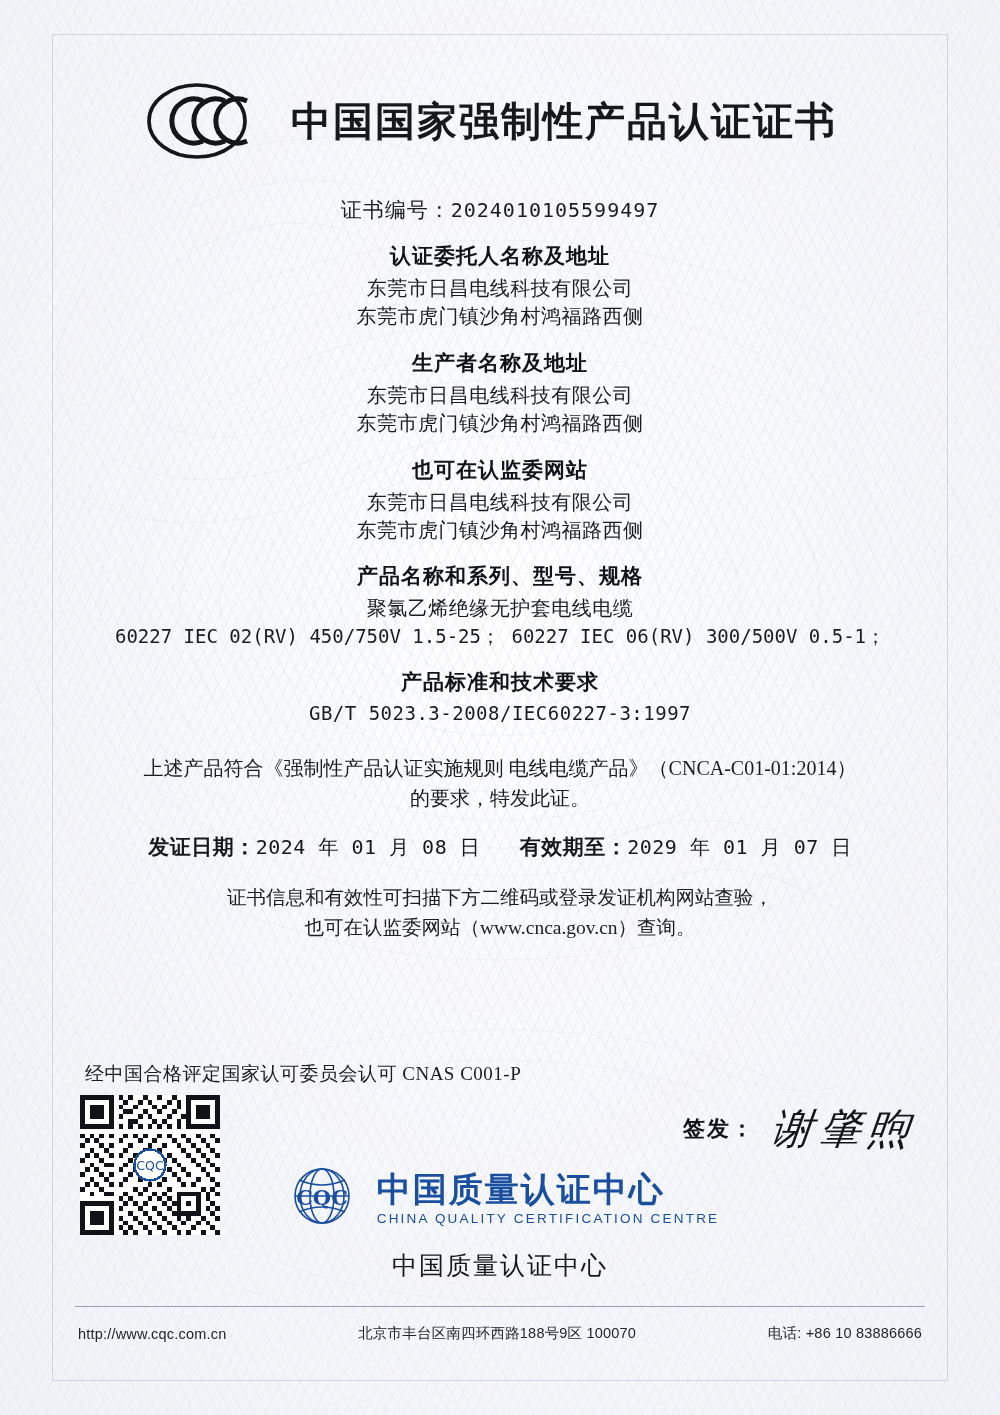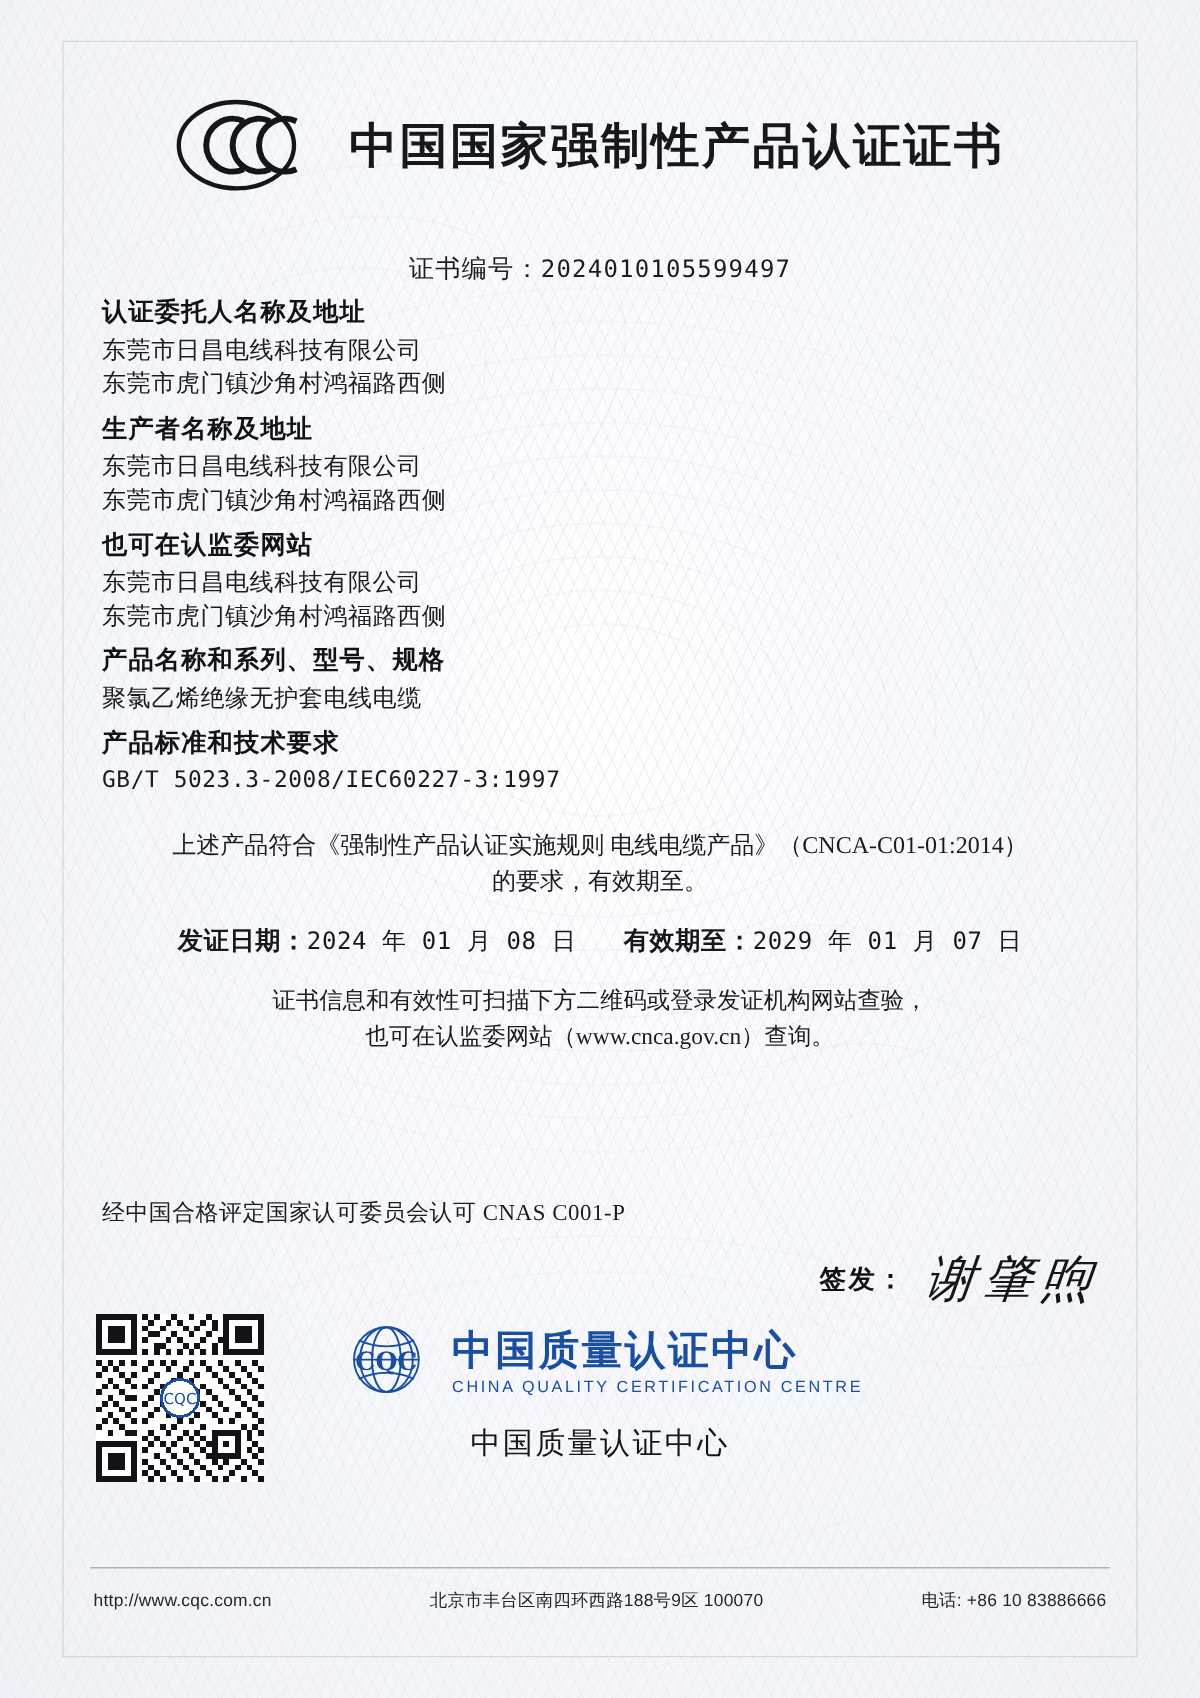--- a/index.html
+++ b/index.html
@@ -73,28 +73,28 @@
     letter-spacing: 2px;
     color: #17181c;
     font-family: "DejaVu Serif", "Liberation Serif", serif;
     font-weight: 700;
     white-space: nowrap;
   }
 
   
   .cert-no {
     text-align: center;
-    margin-top: 46px;
+    margin-top: 32px;
     font-size: 21px;
     letter-spacing: 1px;
     color: #1b1c20;
   }
   .section {
-    margin-top: 8px;
-    text-align: left;
+    margin-top: 18px;
+    text-align: center;
   }
   .section-title {
     font-size: 21px;
     font-weight: 700;
     letter-spacing: 1px;
     color: #121318;
     margin-bottom: 4px;
     font-family: "DejaVu Serif", "Liberation Serif", serif;
   }
   .section-line {
@@ -324,30 +324,31 @@
 
     <div class="section">
       <div class="section-title">也可在认监委网站</div>
       <div class="section-line">东莞市日昌电线科技有限公司</div>
       <div class="section-line">东莞市虎门镇沙角村鸿福路西侧</div>
     </div>
 
     <div class="section">
       <div class="section-title">产品名称和系列、型号、规格</div>
       <div class="section-line">聚氯乙烯绝缘无护套电线电缆</div>
+      <div class="section-line wide mono">60227 IEC 02(RV) 450/750V 1.5-25；  60227 IEC 06(RV) 300/500V 0.5-1；</div>
     </div>
 
     <div class="section">
       <div class="section-title">产品标准和技术要求</div>
       <div class="section-line mono" style="font-size:19px">GB/T 5023.3-2008/IEC60227-3:1997</div>
     </div>
 
     <div class="statement">
       <div>上述产品符合《强制性产品认证实施规则 电线电缆产品》（CNCA-C01-01:2014）</div>
-      <div>的要求，有效期至。</div>
+      <div>的要求，特发此证。</div>
     </div>
 
     <div class="dates">
       <span class="label">发证日期：</span><span class="mono" style="font-size:20px">2024 年 01 月 08 日</span>
       <span class="gap"></span>
       <span class="label">有效期至：</span><span class="mono" style="font-size:20px">2029 年 01 月 07 日</span>
     </div>
 
     <div class="verify">
       <div>证书信息和有效性可扫描下方二维码或登录发证机构网站查验，</div>

